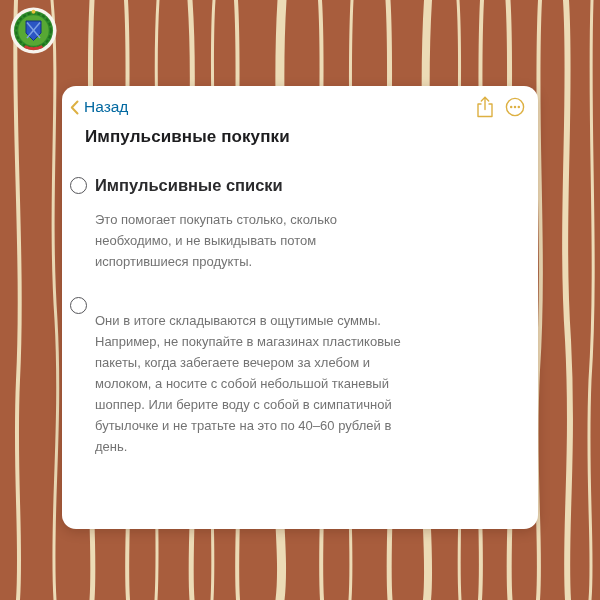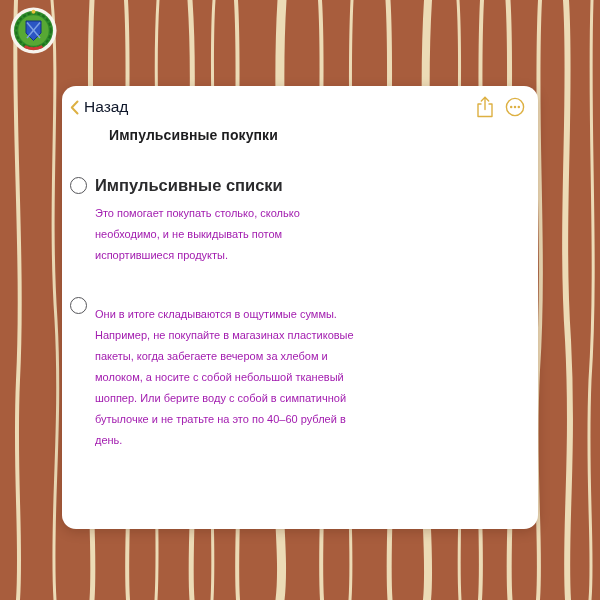--- a/index.html
+++ b/index.html
@@ -17,50 +17,49 @@
     width: 476px; height: 443px;
     background: #ffffff; border-radius: 14px;
     box-shadow: 0 3px 12px rgba(60, 20, 5, 0.22);
   }
   .card-header {
     position: absolute; top: 9px; left: 8px; right: 13px;
     display: flex; align-items: center;
   }
   .back-button {
     display: flex; align-items: center; gap: 5px;
-    color: #0f172a; font-size: 15.5px; cursor: pointer; user-select: none;
+    color: #0369a1; font-size: 15.5px; cursor: pointer; user-select: none;
   }
   .header-spacer { flex: 1; }
   .icon-button { margin-left: 10px; cursor: pointer; display: flex; align-items: center; }
   .gold-stroke { stroke: #ddb042; fill: none; }
   .gold-fill { fill: #ddb042; }
 
   .note-title {
     position: absolute; left: 23px; top: 41px;
-    font-size: 14px; font-weight: bold; color: #1d1d1f;
+    font-size: 17px; font-weight: bold; color: #1d1d1f;
     letter-spacing: 0.1px;
-    margin-left: 24px;
   }
   .todo-item { position: absolute; left: 8px; }
   .todo-item.item-1 { top: 90px; }
   .todo-item.item-2 { top: 210px; }
   .checkbox-circle {
     position: absolute; left: 0; top: 1px;
     width: 17px; height: 17px; box-sizing: border-box;
     border: 1.6px solid #56565a; border-radius: 50%;
     background: #ffffff; cursor: pointer;
   }
   .todo-heading {
     margin-left: 25px;
     font-size: 16.5px; font-weight: bold; color: #2b2b2d;
   }
   .todo-body {
-    margin-left: 25px; margin-top: 8px;
+    margin-left: 25px; margin-top: 14px;
     width: 408px;
-    font-size: 11px; line-height: 21px; color: #a21caf;
+    font-size: 13px; line-height: 21px; color: #737373;
     white-space: pre-line;
   }
 </style>
 </head>
 <body>
 
 <svg class="bg-svg" viewBox="0 0 600 600" preserveAspectRatio="none">
   <rect x="0" y="0" width="600" height="600" fill="#a85d3d"></rect>
   <g fill="none" stroke="#ecdbb6" stroke-linecap="round">
     <path stroke-width="4" d="M16,0 C12,120 24,260 18,380 C14,470 22,540 18,600"></path>

